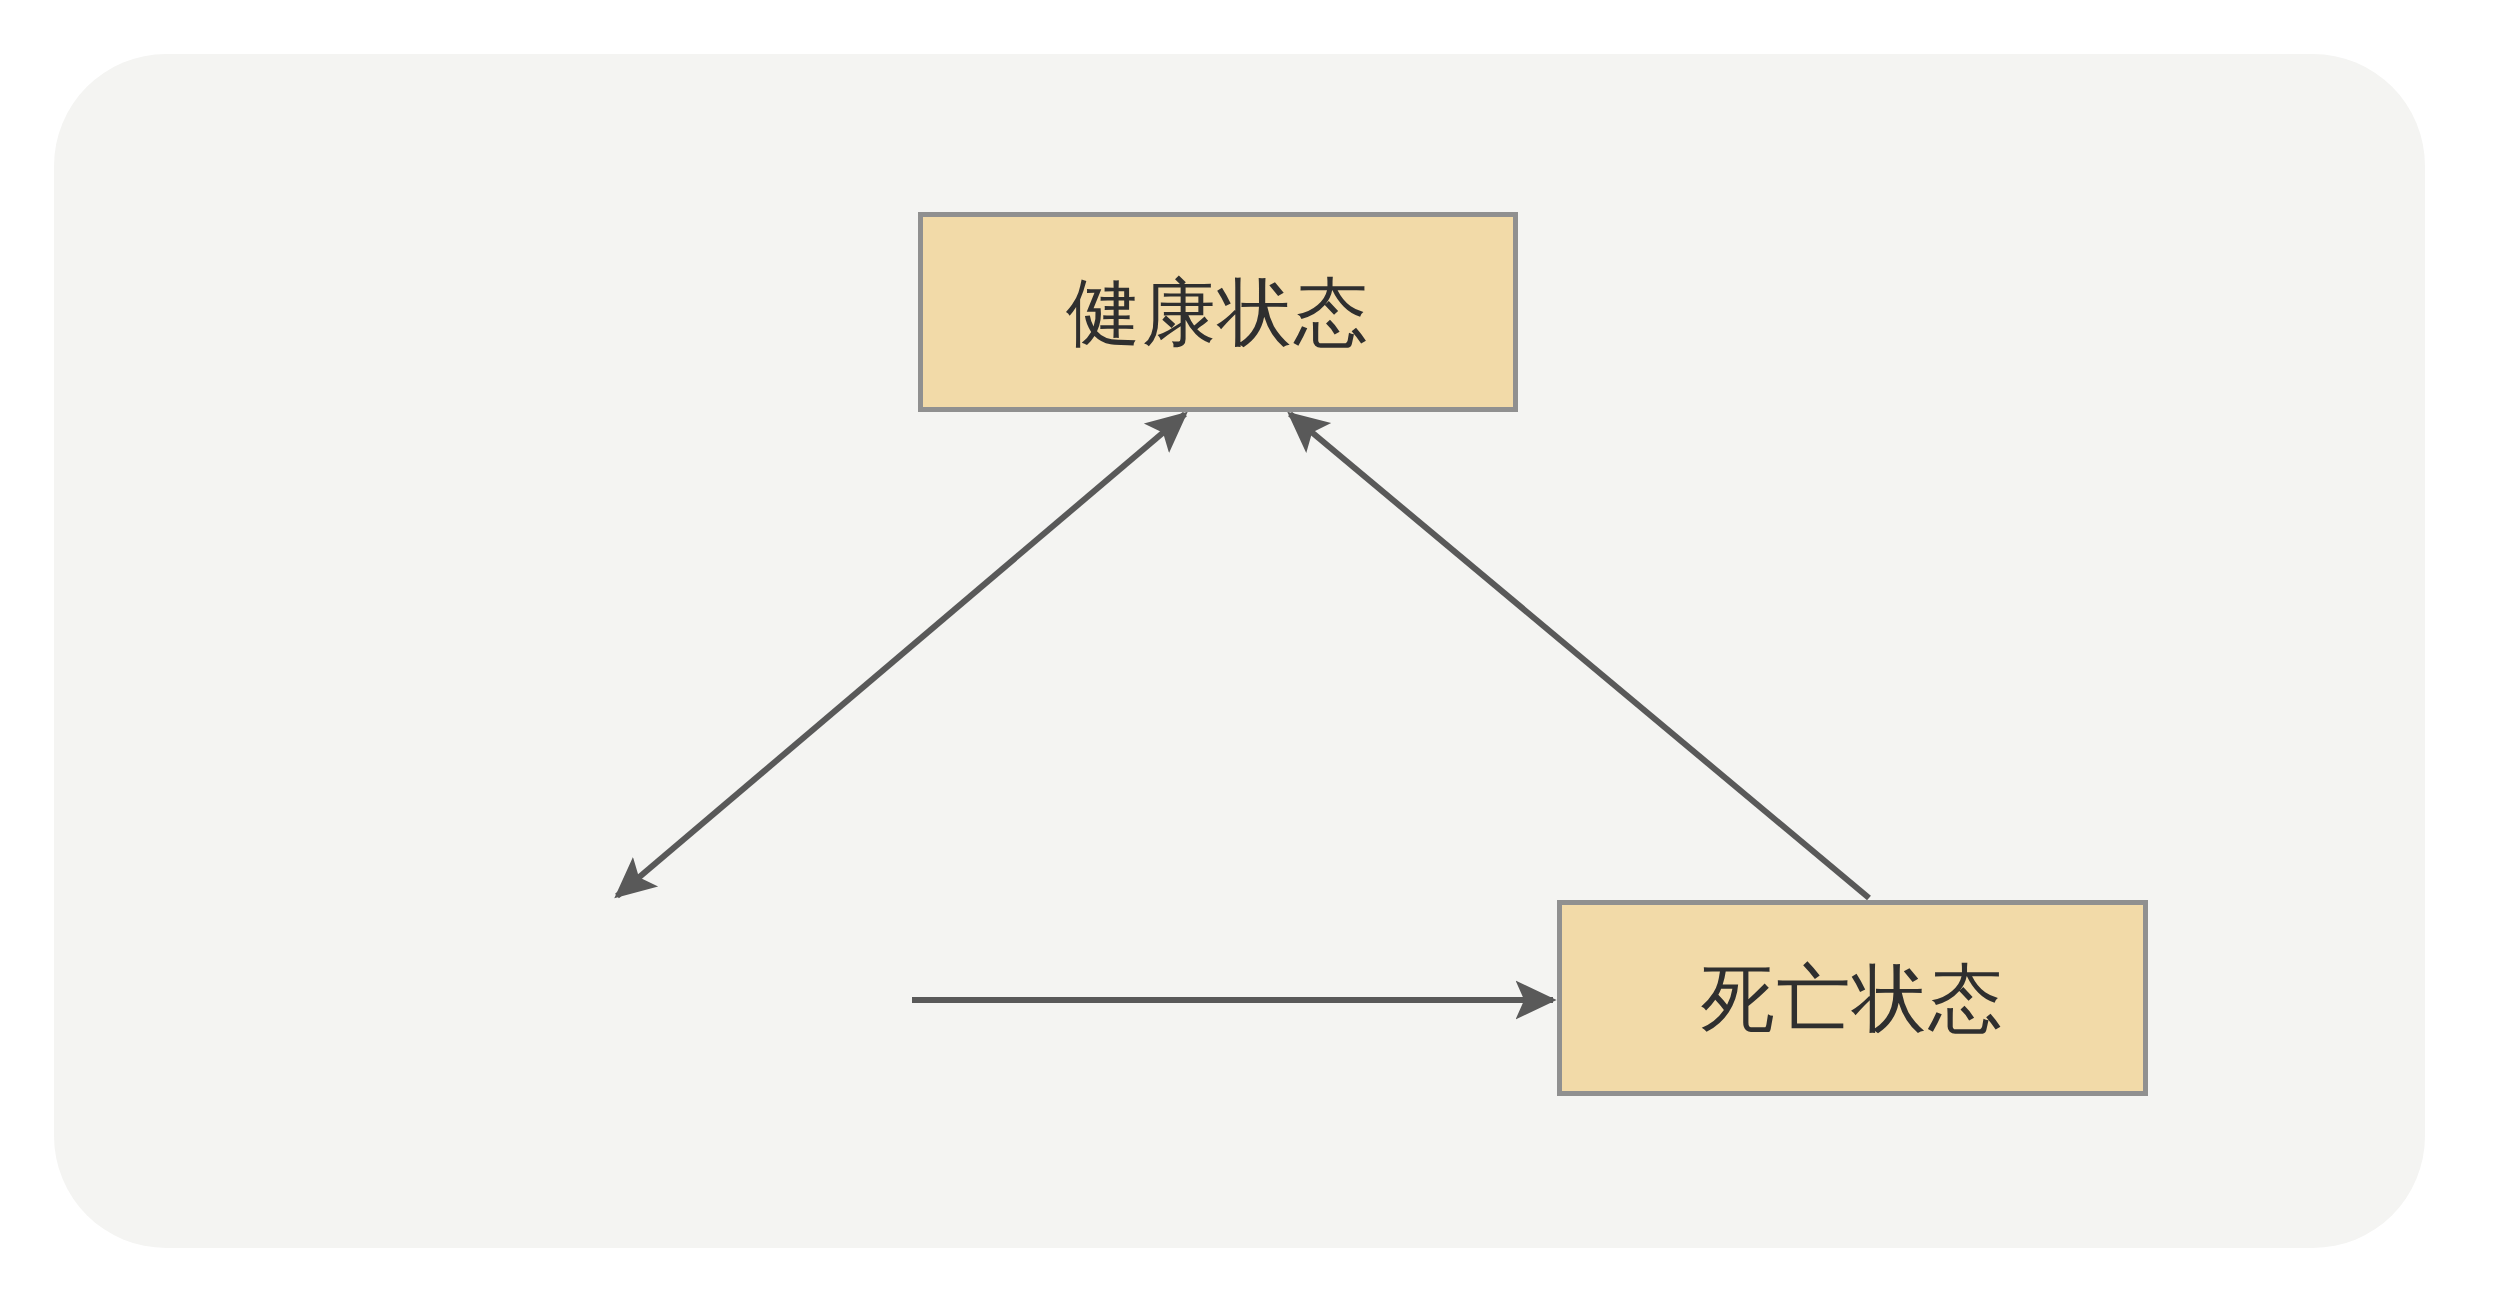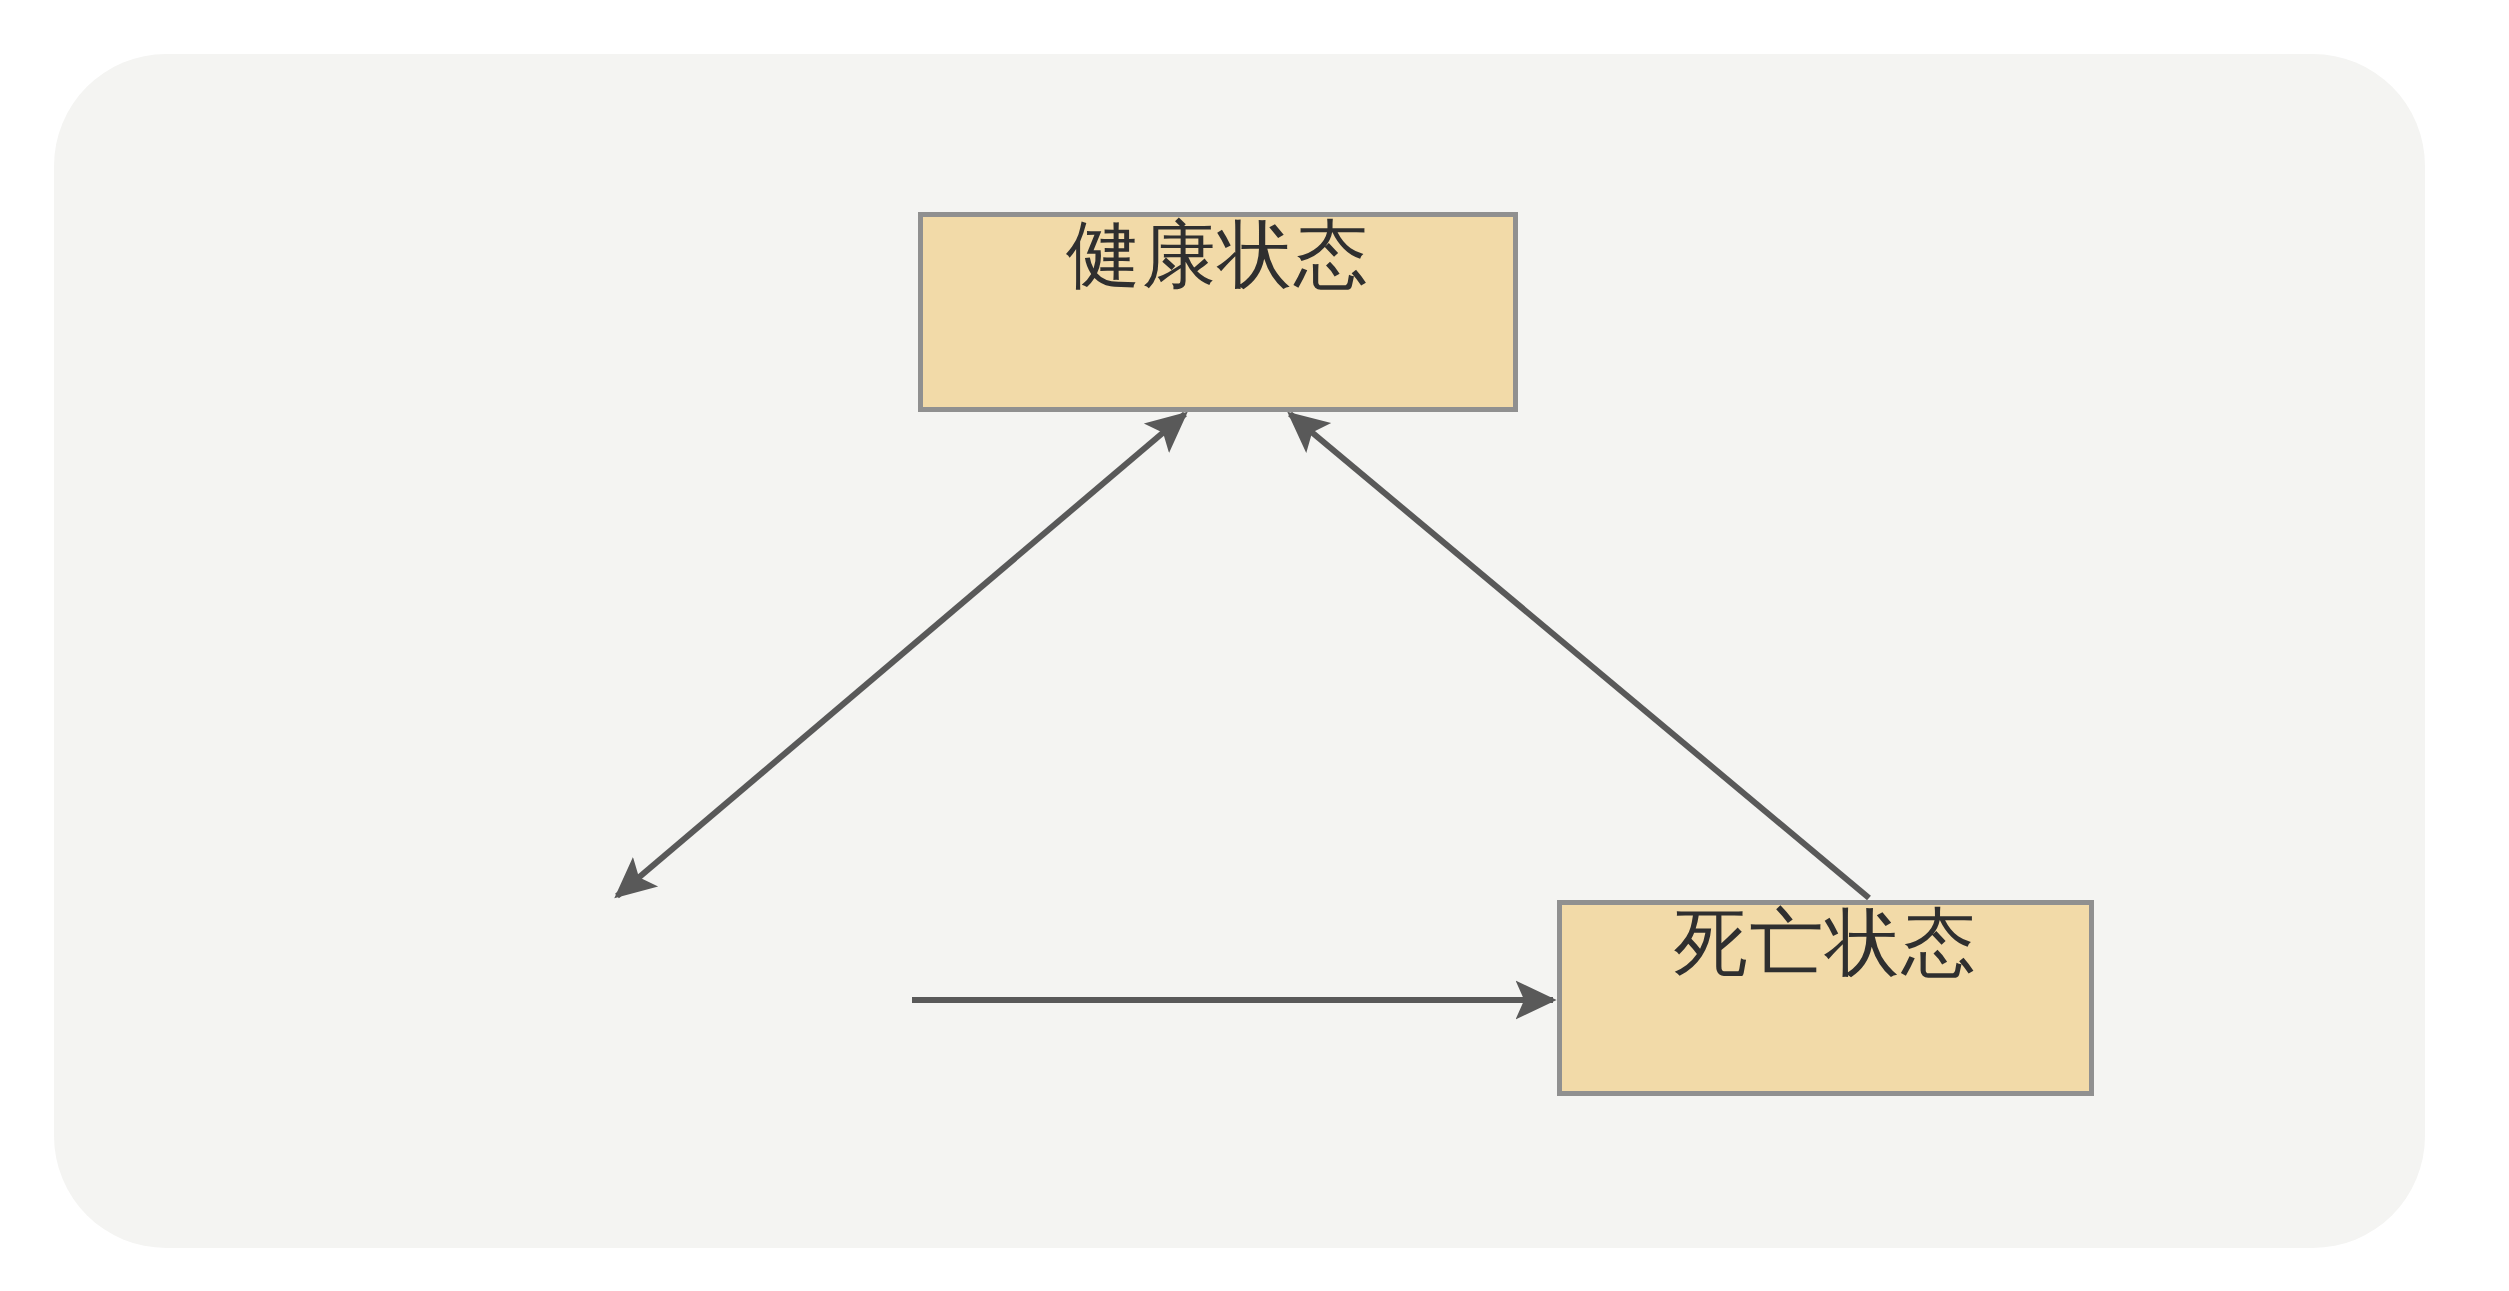--- a/index.html
+++ b/index.html
@@ -39,21 +39,21 @@
     width: 2509px;
     height: 1291px;
   }
 
   .node {
     position: absolute;
     box-sizing: border-box;
     background: #f2daa8;
     border: 5px solid #909090;
     display: flex;
-    align-items: flex-start;
+    align-items: center;
     justify-content: center;
   }
   .node-label {
     color: #2f2f2f;
     font-size: 74px;
     line-height: 1;
     letter-spacing: 2px;
     white-space: nowrap;
     font-family: "DejaVu Sans", "Liberation Sans", sans-serif;
   }
@@ -66,21 +66,21 @@
   }
   #node-subhealthy {
     left: 321px;
     top: 900px;
     width: 589px;
     height: 196px;
   }
   #node-death {
     left: 1557px;
     top: 900px;
-    width: 537px;
+    width: 591px;
     height: 196px;
   }
 </style>
 </head>
 <body>
 
 <div id="diagram-canvas">
 
   <div id="panel"></div>
 

